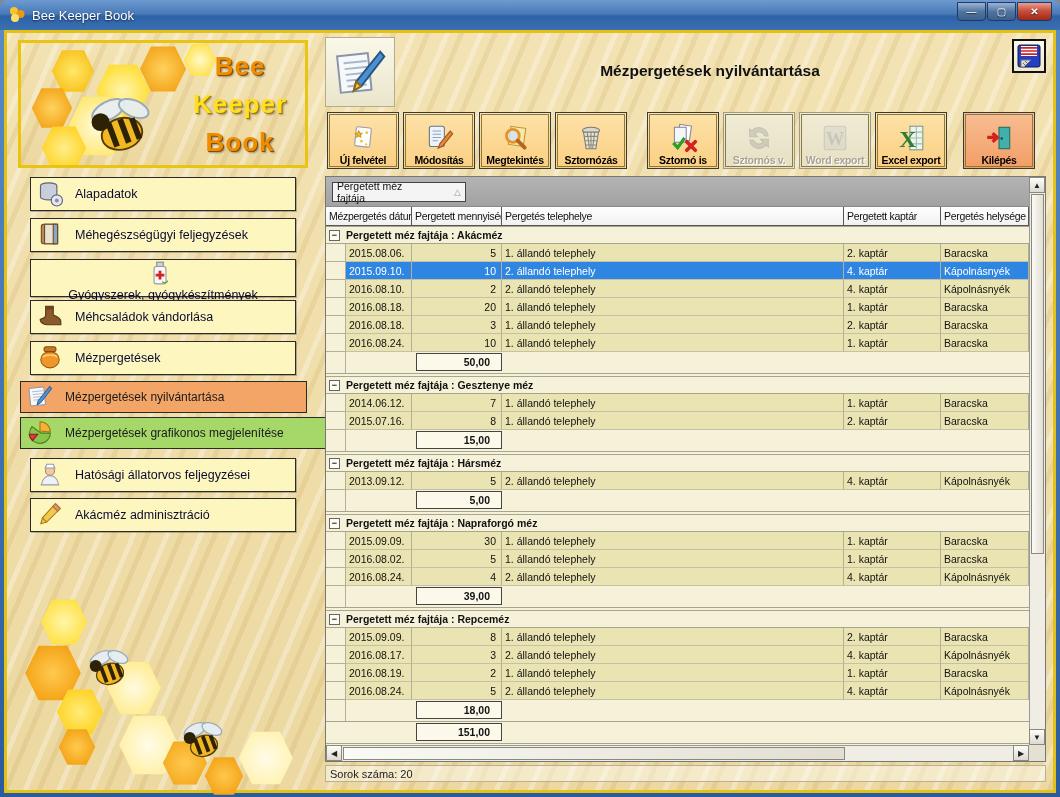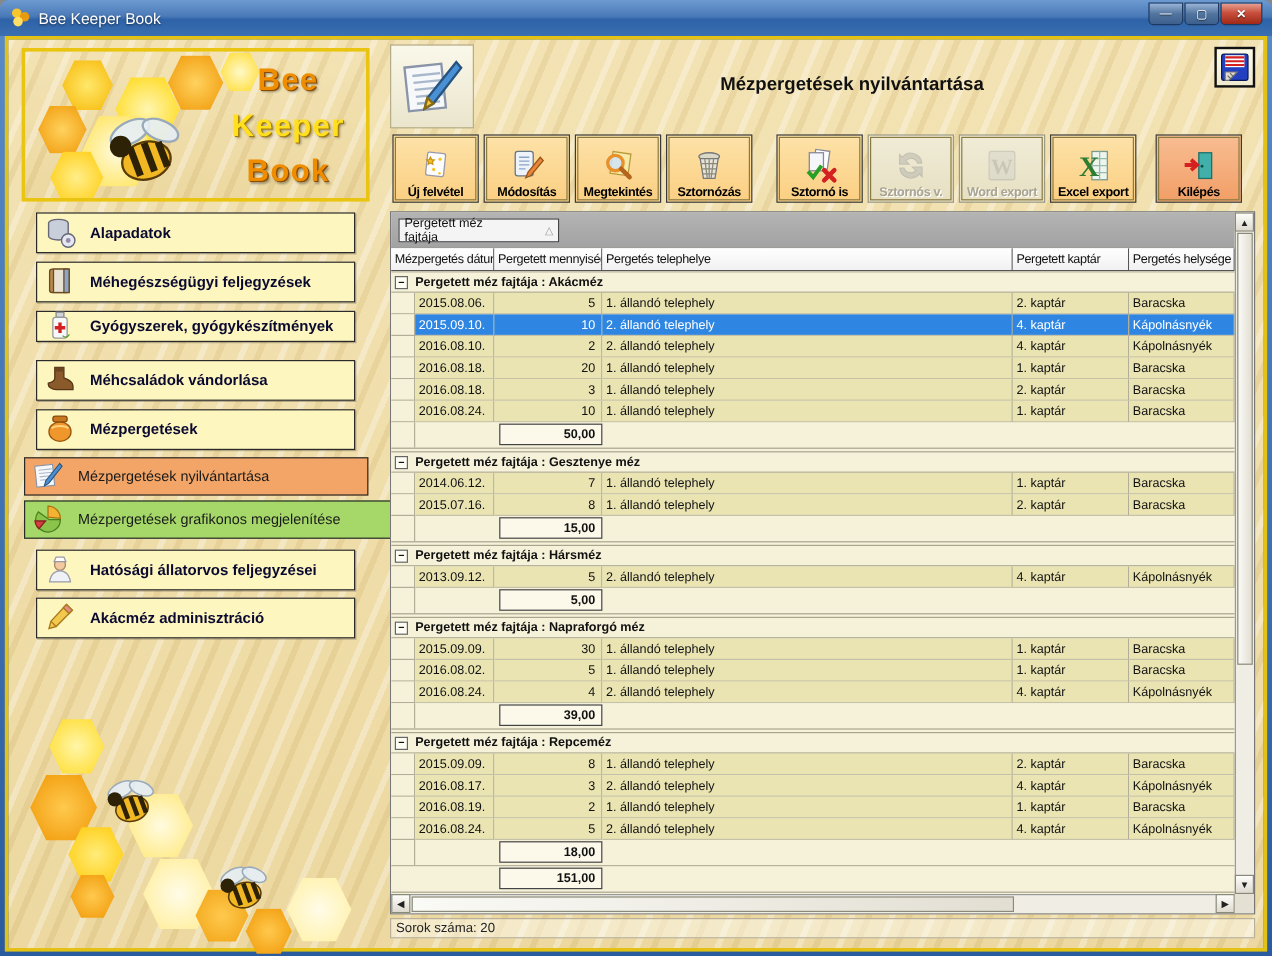--- a/index.html
+++ b/index.html
@@ -33,21 +33,21 @@
   
   .logo-box { position:absolute; left:18px; top:40px; width:290px; height:128px; border:3px solid #e9c512; overflow:hidden; }
   .hex { position:absolute; clip-path:polygon(25% 3%,75% 3%,98% 50%,75% 97%,25% 97%,2% 50%); filter:drop-shadow(0 0 1px #a87408); }
   .logo-words { position:absolute; right:10px; top:4px; width:110px; text-align:center; font-weight:bold; font-size:26px; line-height:38px; letter-spacing:1px; }
   .logo-words .w0, .logo-words .w2 { color:#ef8d00; text-shadow:1px 1px 0 #8a4a00, 2px 2px 2px rgba(0,0,0,.35); }
   .logo-words .w1 { color:#ffdf1e; text-shadow:1px 1px 0 #a07800, 2px 2px 2px rgba(0,0,0,.35); }
 
   
   .side-btn { position:absolute; background:#fdf6bf; border:1px solid #2a2a2a; display:flex; align-items:center; cursor:pointer; box-shadow:1px 1px 0 rgba(0,0,0,.25); }
   .side-btn .ic { width:30px; height:28px; margin:0 8px 0 6px; flex:0 0 auto; }
-  .side-btn .lbl { font-weight:bold; font-size:12.5px; color:#0a0a30; white-space:nowrap; }
+  .side-btn .lbl { font-weight:normal; font-size:12.5px; color:#0a0a30; white-space:nowrap; }
   .side-btn.sub { box-shadow:none; }
   .side-btn.sub .lbl { font-weight:normal; color:#1a1a1a; font-size:12px; }
   .side-btn.active { background:#f2a566; }
   .side-btn.green { background:#a5d868; }
 
   
   .big-icon-btn { position:absolute; left:325px; top:37px; width:70px; height:70px; background:linear-gradient(#faf8ea,#eae5cc); border:1px solid #b5ad8a; display:flex; align-items:center; justify-content:center; cursor:pointer; }
   .page-title { position:absolute; left:500px; top:62px; width:420px; text-align:center; font-weight:bold; font-size:15.5px; color:#111; }
   .save-btn { position:absolute; left:1012px; top:39px; width:34px; height:34px; border:2px solid #111; background:linear-gradient(#fdfbe8,#efe9cf); display:flex; align-items:center; justify-content:center; cursor:pointer; }
 
@@ -71,21 +71,21 @@
   .grid-body { position:absolute; left:0; top:49px; right:16px; bottom:16px; overflow:hidden; background:#f6f2da; font-size:10.5px; }
   .grp-row { height:18px; display:flex; align-items:center; border-bottom:1px solid #a9a48e; border-top:1px solid #a9a48e; background:#f6f2da; font-weight:bold; color:#111; }
   .grp-row .minus { width:11px; height:11px; border:1px solid #666; background:#fdfdf4; font-size:9px; line-height:9px; text-align:center; margin:0 6px 0 3px; cursor:pointer; }
   .d-row { height:18px; display:flex; }
   .d-cell { border-right:1px solid #b3ae97; border-bottom:1px solid #c5c0a8; background:#eae4b2; display:flex; align-items:center; padding:0 3px; white-space:nowrap; overflow:hidden; color:#111; }
   .d-cell.num { justify-content:flex-end; padding-right:5px; }
   .d-row .indent { background:#f6f2da; border-bottom-color:#b3ae97; }
   .d-row.sel .d-cell:not(.indent) { background:#2e86e2; color:#fff; }
   .sum-row { height:22px; position:relative; background:#f6f2da; border-bottom:1px solid #a9a48e; }
   .sum-row .strip { position:absolute; left:0; top:0; bottom:0; width:20px; border-right:1px solid #b3ae97; }
-  .sum-box { position:absolute; left:90px; top:1px; width:86px; height:18px; border:1px solid #444; background:#fcf9ea; font-weight:bold; display:flex; align-items:center; justify-content:flex-end; padding-right:5px; color:#111; }
+  .sum-box { position:absolute; left:90px; top:1px; width:86px; height:18px; border:1px solid #444; background:#fcf9ea; font-weight:bold; display:flex; align-items:center; justify-content:flex-end; padding-right:11px; color:#111; }
   .gap { height:2px; }
 
   
   .vscroll { position:absolute; right:0; top:0; bottom:16px; width:16px; background:#efede4; border-left:1px solid #999; }
   .hscroll { position:absolute; left:0; bottom:0; right:16px; height:16px; background:#efede4; border-top:1px solid #999; }
   .sc-btn { position:absolute; width:16px; height:16px; background:linear-gradient(#fdfdfa,#dedad0); border:1px solid #8a8a7a; display:flex; align-items:center; justify-content:center; font-size:8px; color:#222; cursor:pointer; }
   .thumb { position:absolute; background:linear-gradient(90deg,#fafaf6,#e2ded2); border:1px solid #8a8a7a; cursor:pointer; }
   .corner { position:absolute; right:0; bottom:0; width:16px; height:16px; background:#e4e0d4; }
 
   .statusbar { position:absolute; left:325px; top:765px; width:721px; height:17px; background:rgba(255,255,250,.45); border:1px solid #b8b09a; font-size:11px; color:#222; display:flex; align-items:center; padding:0 4px; }
@@ -156,21 +156,21 @@
     <div class="side-btn" style="left: 30px; top: 218px; width: 266px; height: 34px;">
       <span class="ic">
         <svg width="26" height="26" viewBox="0 0 24 24">
           <rect x="4" y="3" width="15" height="18" rx="2" fill="#b98a4e" stroke="#6b4a22"></rect>
           <rect x="7" y="3" width="12" height="18" fill="#e9e2d2" stroke="#6b4a22"></rect>
           <rect x="15" y="3" width="4" height="18" fill="#8aa6c8" stroke="#6b4a22"></rect>
         </svg>
       </span>
       <span class="lbl">Méhegészségügyi feljegyzések</span>
     </div>
-    <div class="side-btn" style="left: 30px; top: 259px; width: 266px; height: 26px;">
+    <div class="side-btn" style="left: 30px; top: 259px; width: 266px; height: 38px; flex-direction: column;">
       <span class="ic">
         <svg width="26" height="26" viewBox="0 0 24 24">
           <rect x="9" y="2" width="6" height="4" fill="#cfd4da" stroke="#888"></rect>
           <rect x="6.5" y="6" width="11" height="16" rx="2" fill="#f6f8fa" stroke="#999"></rect>
           <path d="M12 10v8M8 14h8" stroke="#d42020" stroke-width="2.6"></path>
           <path d="M14 20c2 2 5 1 5-1" stroke="#5a9a2a" fill="none"></path>
         </svg>
       </span>
       <span class="lbl">Gyógyszerek, gyógykészítmények</span>
     </div>

